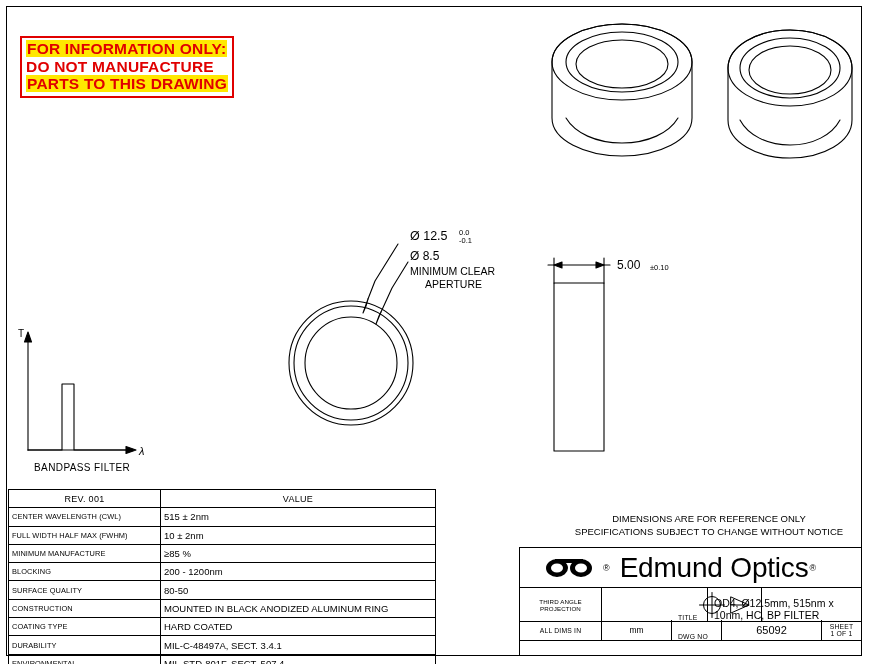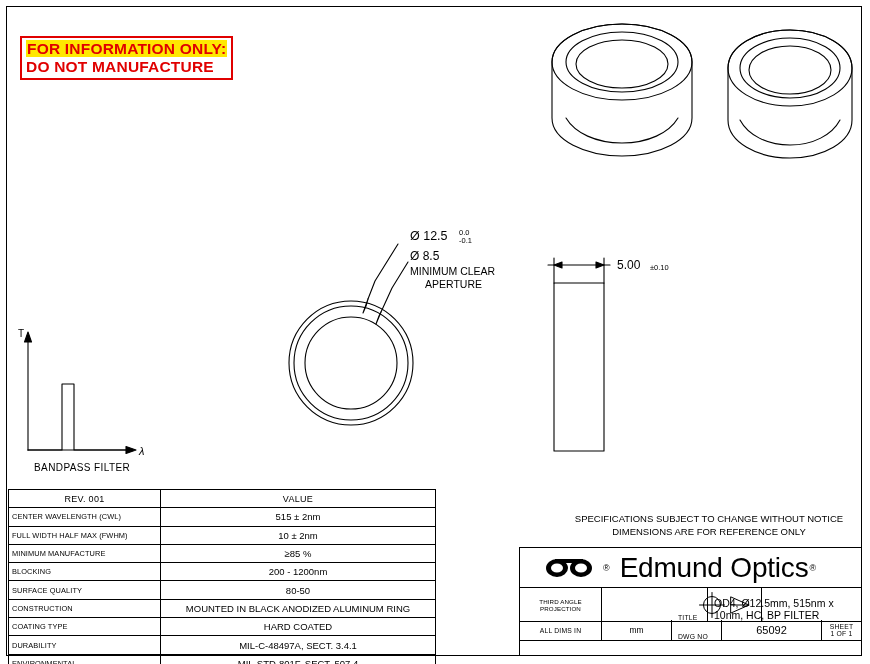--- a/index.html
+++ b/index.html
@@ -14,21 +14,21 @@
   .stamp .l3{background:#ffe800;display:inline-block;padding:0 1px;}
 
   
   .plot{position:absolute;left:20px;top:310px;width:145px;height:165px;}
   .plot .cap{font-size:10px;letter-spacing:.4px;margin-left:14px;margin-top:2px;}
 
   
   .spectable{position:absolute;left:8px;top:489px;width:428px;border-collapse:collapse;table-layout:fixed;}
   .spectable td{border:1px solid #000;height:17.3px;font-size:8px;padding:0 3px;white-space:nowrap;overflow:hidden;}
   .spectable td.lbl{width:145px;font-size:7.4px;letter-spacing:.1px;}
-  .spectable td.val{text-align:center;font-size:9.5px;}
+  .spectable td.val{text-align:left;font-size:9.5px;}
   .spectable tr.head td{text-align:center;font-size:9px;letter-spacing:.3px;}
   .spectable tr.head td.lbl{font-size:9px;}
 
   
   .tb{position:absolute;left:519px;top:547px;width:343px;height:109px;border:1px solid #000;box-sizing:border-box;}
   .tb .logorow{position:absolute;left:0;top:0;width:341px;height:40px;border-bottom:1px solid #000;box-sizing:border-box;display:flex;align-items:center;}
   .logo-mark{margin-left:24px;display:flex;align-items:flex-start;}
   .logo-mark svg{display:block;}
   .reg{font-size:9px;vertical-align:super;margin-left:1px;}
   .brand{font-size:28px;margin-left:10px;letter-spacing:-.2px;}
@@ -135,20 +135,21 @@
       <text x="617" y="269" font-size="12">5.00</text>
       <text x="650" y="270" font-size="7.5">±0.10</text>
       <text x="18" y="337" font-size="10">T</text>
       <text x="139" y="455" font-size="11" font-style="italic">λ</text>
     </g>
   </svg>
 
   <div class="stamp">
     <div class="l1"><span>FOR INFORMATION ONLY:</span></div>
     <div><span>DO NOT MANUFACTURE</span></div>
+    <div class="l3"><span>PARTS TO THIS DRAWING</span></div>
   </div>
 
   <div class="plot">
     <div style="height:150px"></div>
     <div class="cap">BANDPASS FILTER</div>
   </div>
 
   <table class="spectable">
     <tbody>
       <tr class="head">
@@ -188,22 +189,22 @@
         <td class="val">MIL-C-48497A, SECT. 3.4.1</td>
       </tr>
       <tr>
         <td class="lbl">ENVIRONMENTAL</td>
         <td class="val">MIL-STD-801F, SECT. 507.4</td>
       </tr>
     </tbody>
   </table>
 
   <div class="notice">
+    <div>DIMENSIONS ARE FOR REFERENCE ONLY</div>
     <div>SPECIFICATIONS SUBJECT TO CHANGE WITHOUT NOTICE</div>
-    <div>DIMENSIONS ARE FOR REFERENCE ONLY</div>
   </div>
 
   <div class="tb">
 
     <div class="logorow">
       <span class="logo-mark">
         <svg width="58" height="22" viewBox="0 0 58 22">
           <g fill="#000">
             <path d="M2,11 a11,9 0 1,1 22,0 a11,9 0 1,1 -22,0 Z M7,11 a6,4.5 0 1,0 12,0 a6,4.5 0 1,0 -12,0 Z"></path>
             <path d="M26,11 a11,9 0 1,1 22,0 a11,9 0 1,1 -22,0 Z M31,11 a6,4.5 0 1,0 12,0 a6,4.5 0 1,0 -12,0 Z"></path>

